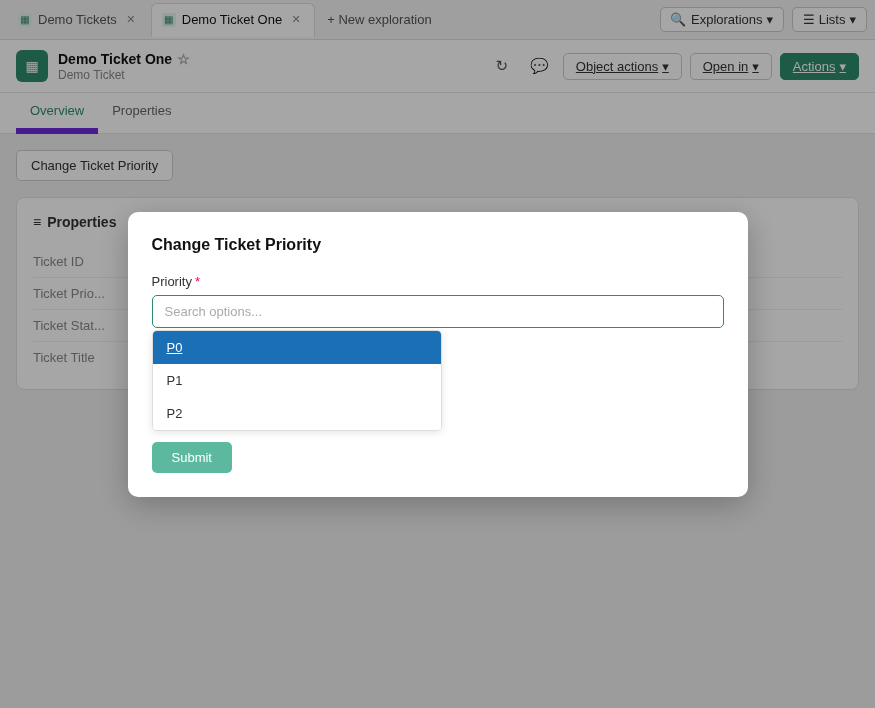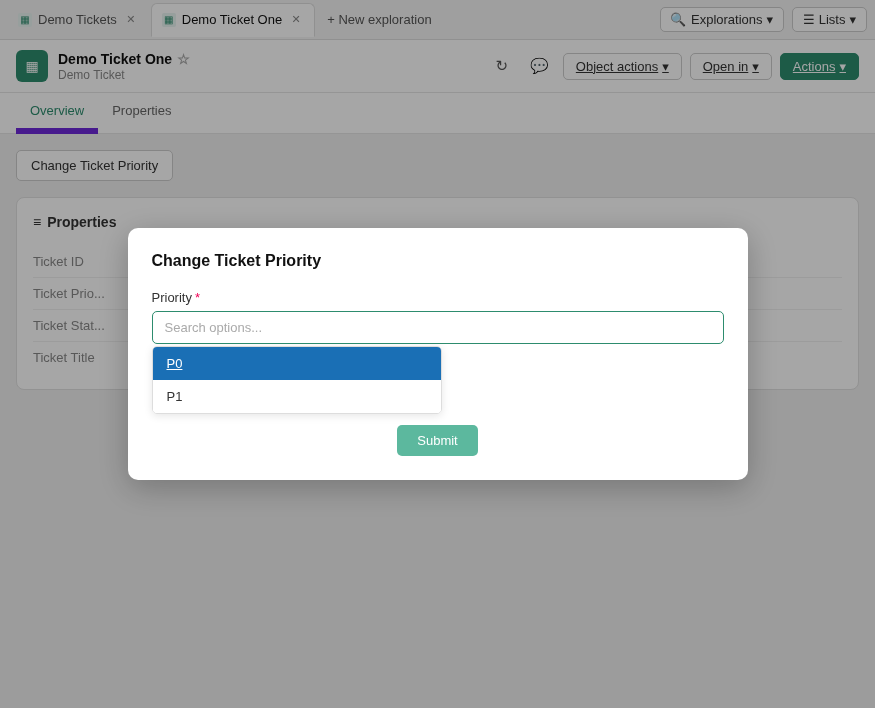--- a/index.html
+++ b/index.html
@@ -278,21 +278,21 @@
       color: #333;
       background: #fff;
     }
     .dropdown-item.selected {
       background: #1a6fb5;
       color: #fff;
       text-decoration: underline;
     }
     .dialog-footer {
       display: flex;
-      justify-content: center;
+      justify-content: flex-start;
       margin-top: 11px;
     }
     .submit-btn {
       padding: 8px 20px;
       background: #5cb89e;
       color: #fff;
       border: none;
       border-radius: 5px;
       font-size: 13px;
       cursor: pointer;
@@ -405,20 +405,23 @@
 
     <input class="search-input" type="text" value="" placeholder="Search options..." style="">
 
     <div class="dropdown-list">
       <div class="dropdown-item selected">
         <span>P0</span>
       </div>
       <div class="dropdown-item">
         <span>P1</span>
       </div>
+      <div class="dropdown-item">
+        <span>P2</span>
+      </div>
     </div>
 
     <div class="dialog-footer">
       <button class="submit-btn">
         <span>Submit</span>
       </button>
     </div>
   </div>
 </div>
 

